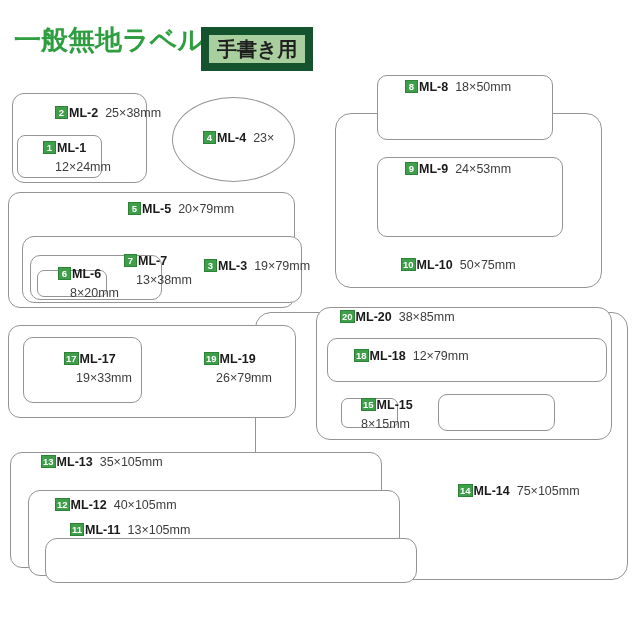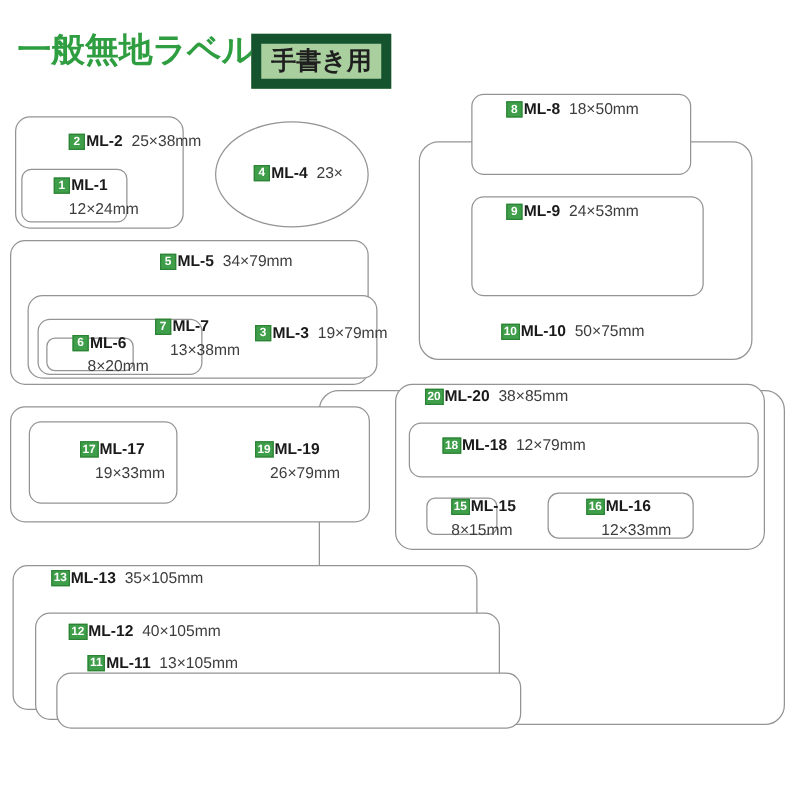--- a/index.html
+++ b/index.html
@@ -69,21 +69,21 @@
   <div class="lbl" style="left:37px;top:106px">
     <span class="badge">2</span><span class="nm">ML-2</span><span class="dim">25×38mm</span>
   </div>
   <div class="lbl stack" style="left:25px;top:141px">
     <span class="badge">1</span><span class="nm">ML-1</span><span class="dim">12×24mm</span>
   </div>
   <div class="lbl" style="left:185px;top:131px">
     <span class="badge">4</span><span class="nm">ML-4</span><span class="dim">23×</span>
   </div>
   <div class="lbl" style="left:110px;top:202px">
-    <span class="badge">5</span><span class="nm">ML-5</span><span class="dim">34×79mm</span>
+    <span class="badge">5</span><span class="nm">ML-5</span><span class="dim">20×79mm</span>
   </div>
   <div class="lbl" style="left:186px;top:259px">
     <span class="badge">3</span><span class="nm">ML-3</span><span class="dim">19×79mm</span>
   </div>
   <div class="lbl stack" style="left:106px;top:254px">
     <span class="badge">7</span><span class="nm">ML-7</span><span class="dim">13×38mm</span>
   </div>
   <div class="lbl stack" style="left:40px;top:267px">
     <span class="badge">6</span><span class="nm">ML-6</span><span class="dim">8×20mm</span>
   </div>
@@ -98,32 +98,32 @@
   </div>
   <div class="lbl" style="left:322px;top:310px">
     <span class="badge">20</span><span class="nm">ML-20</span><span class="dim">38×85mm</span>
   </div>
   <div class="lbl" style="left:336px;top:349px">
     <span class="badge">18</span><span class="nm">ML-18</span><span class="dim">12×79mm</span>
   </div>
   <div class="lbl stack noindent" style="left:343px;top:398px">
     <span class="badge">15</span><span class="nm">ML-15</span><span class="dim">8×15mm</span>
   </div>
-  <div class="lbl stack" style="left:451px;top:398px">
-    <span class="badge">16</span><span class="nm">ML-16</span><span class="dim">12×33mm</span>
-  </div>
   <div class="lbl stack" style="left:46px;top:352px">
     <span class="badge">17</span><span class="nm">ML-17</span><span class="dim">19×33mm</span>
   </div>
   <div class="lbl stack" style="left:186px;top:352px">
     <span class="badge">19</span><span class="nm">ML-19</span><span class="dim">26×79mm</span>
   </div>
   <div class="lbl" style="left:23px;top:455px">
     <span class="badge">13</span><span class="nm">ML-13</span><span class="dim">35×105mm</span>
   </div>
   <div class="lbl" style="left:37px;top:498px">
     <span class="badge">12</span><span class="nm">ML-12</span><span class="dim">40×105mm</span>
   </div>
   <div class="lbl" style="left:52px;top:523px">
     <span class="badge">11</span><span class="nm">ML-11</span><span class="dim">13×105mm</span>
   </div>
+  <div class="lbl" style="left:440px;top:484px">
+    <span class="badge">14</span><span class="nm">ML-14</span><span class="dim">75×105mm</span>
+  </div>
 
 </div>
 
 </body></html>

